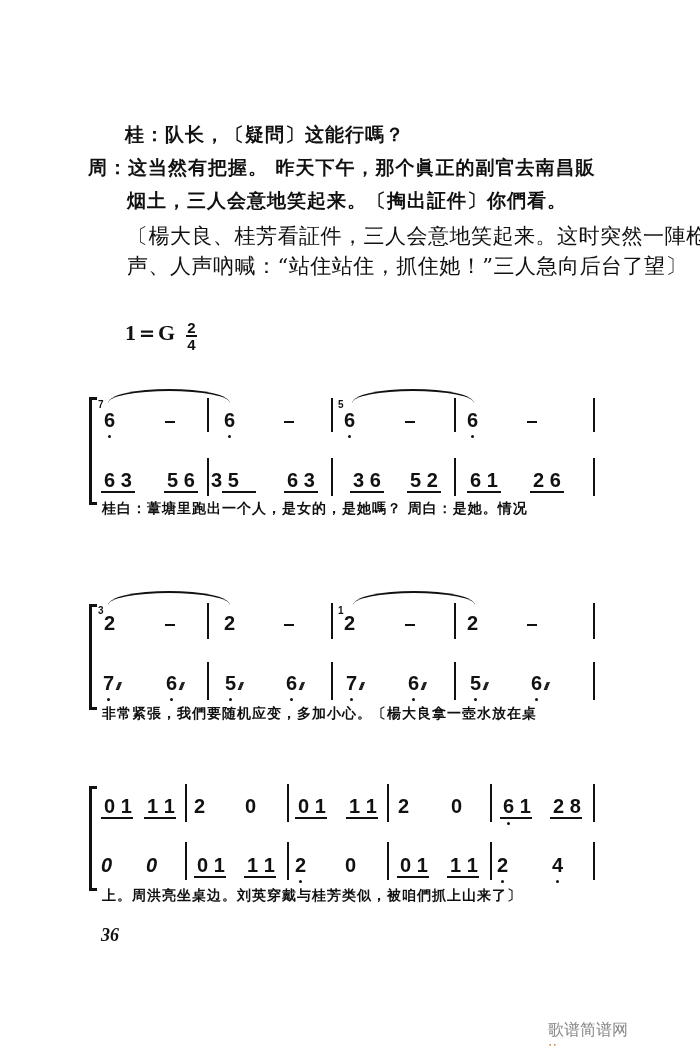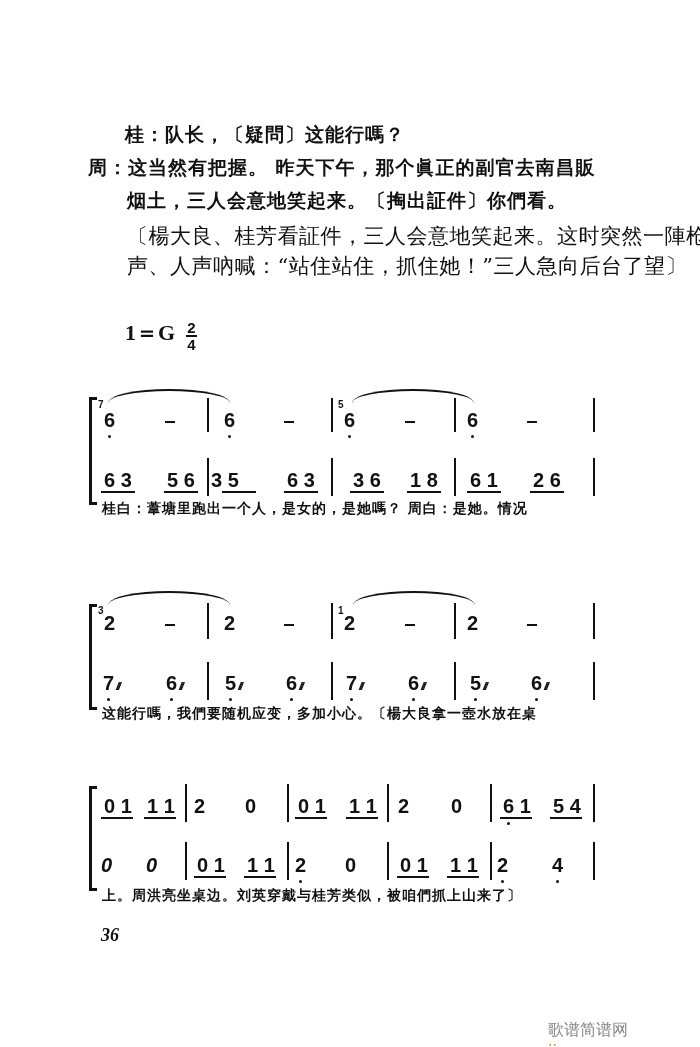--- a/index.html
+++ b/index.html
@@ -81,21 +81,21 @@
   <div class="note" style="left:101px;top:470px;width:34px;">6 3</div>
   <div class="ul" style="left:101px;top:491px;width:34px;"></div>
   <div class="note" style="left:164px;top:470px;width:34px;">5 6</div>
   <div class="ul" style="left:164px;top:491px;width:34px;"></div>
   <div class="note" style="left:208px;top:470px;width:34px;">3 5</div>
   <div class="ul" style="left:222px;top:491px;width:34px;"></div>
   <div class="note" style="left:284px;top:470px;width:34px;">6 3</div>
   <div class="ul" style="left:284px;top:491px;width:34px;"></div>
   <div class="note" style="left:350px;top:470px;width:34px;">3 6</div>
   <div class="ul" style="left:350px;top:491px;width:34px;"></div>
-  <div class="note" style="left:407px;top:470px;width:34px;">1 8</div>
+  <div class="note" style="left:407px;top:470px;width:34px;">5 2</div>
   <div class="ul" style="left:407px;top:491px;width:34px;"></div>
   <div class="note" style="left:467px;top:470px;width:34px;">6 1</div>
   <div class="ul" style="left:467px;top:491px;width:34px;"></div>
   <div class="note" style="left:530px;top:470px;width:34px;">2 6</div>
   <div class="ul" style="left:530px;top:491px;width:34px;"></div>
 
   <div class="abs lyric" style="left:102px;top:500px;">桂白：葦塘里跑出一个人，是女的，是她嗎？ 周白：是她。情况</div>
 </div>
 
 <div>
@@ -130,21 +130,21 @@
   <div class="note" style="left:286px;top:673px;"><span>6</span><span class="dot"></span></div>
   <div class="trem" style="left:299px;top:680px;">///</div>
   <div class="note" style="left:346px;top:673px;"><span>7</span><span class="dot"></span></div>
   <div class="trem" style="left:359px;top:680px;">///</div>
   <div class="note" style="left:408px;top:673px;"><span>6</span><span class="dot"></span></div>
   <div class="trem" style="left:421px;top:680px;">///</div>
   <div class="note" style="left:470px;top:673px;"><span>5</span><span class="dot"></span></div>
   <div class="trem" style="left:483px;top:680px;">///</div>
   <div class="note" style="left:531px;top:673px;"><span>6</span><span class="dot"></span></div>
   <div class="trem" style="left:544px;top:680px;">///</div>
-  <div class="abs lyric" style="left:102px;top:705px;">这能行嗎，我們要随机应变，多加小心。〔楊大良拿一壺水放在桌</div>
+  <div class="abs lyric" style="left:102px;top:705px;">非常紧張，我們要随机应变，多加小心。〔楊大良拿一壺水放在桌</div>
 </div>
 
 <div>
   <div class="bracket" style="left:89px;top:786px;height:99px;"></div>
 
   <div class="bar" style="left:185px;top:784px;height:38px;"></div>
   <div class="bar" style="left:287px;top:784px;height:38px;"></div>
   <div class="bar" style="left:387px;top:784px;height:38px;"></div>
   <div class="bar" style="left:490px;top:784px;height:38px;"></div>
   <div class="bar" style="left:593px;top:784px;height:38px;"></div>
@@ -157,21 +157,21 @@
   <div class="note" style="left:245px;top:796px;">0</div>
   <div class="note" style="left:295px;top:796px;width:34px;">0 1</div>
   <div class="ul" style="left:295px;top:817px;width:32px;"></div>
   <div class="note" style="left:346px;top:796px;width:34px;">1 1</div>
   <div class="ul" style="left:346px;top:817px;width:32px;"></div>
   <div class="note" style="left:398px;top:796px;">2</div>
   <div class="note" style="left:451px;top:796px;">0</div>
   <div class="note" style="left:500px;top:796px;width:34px;">6 1</div>
   <div class="ul" style="left:500px;top:817px;width:32px;"></div>
   <div class="abs" style="left:507px;top:822px;width:3px;height:3px;background:#111;border-radius:50%;"></div>
-  <div class="note" style="left:550px;top:796px;width:34px;">5 4</div>
+  <div class="note" style="left:550px;top:796px;width:34px;">2 8</div>
   <div class="ul" style="left:550px;top:817px;width:32px;"></div>
 
   <div class="bar" style="left:185px;top:842px;height:38px;"></div>
   <div class="bar" style="left:287px;top:842px;height:38px;"></div>
   <div class="bar" style="left:387px;top:842px;height:38px;"></div>
   <div class="bar" style="left:490px;top:842px;height:38px;"></div>
   <div class="bar" style="left:593px;top:842px;height:38px;"></div>
 
   <div class="note" style="left:101px;top:855px;font-style:italic;">0</div>
   <div class="note" style="left:146px;top:855px;font-style:italic;">0</div>

